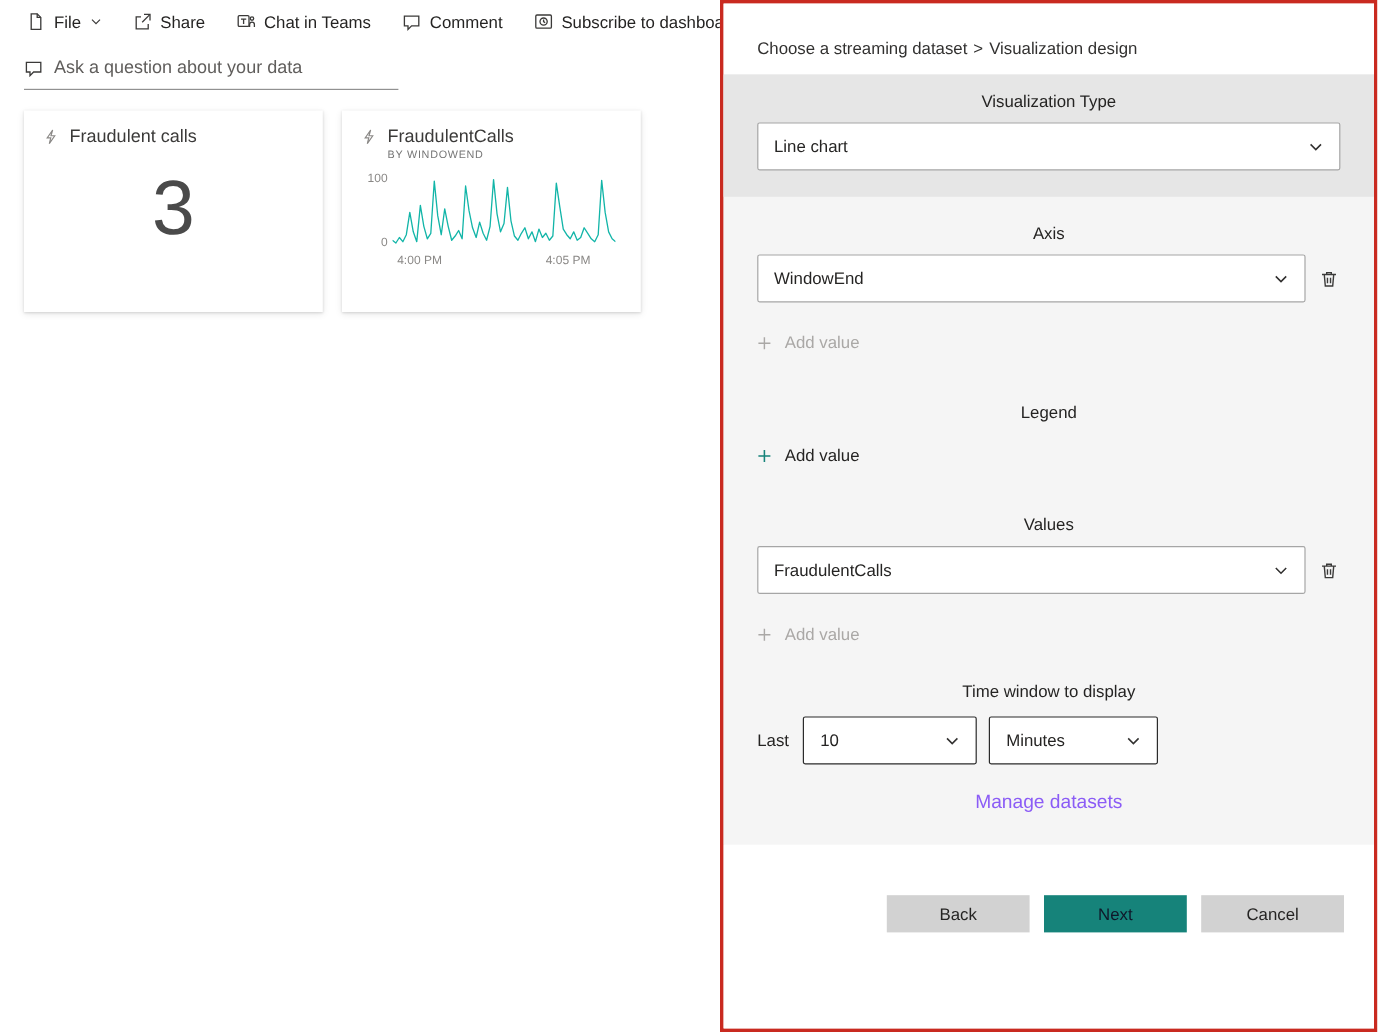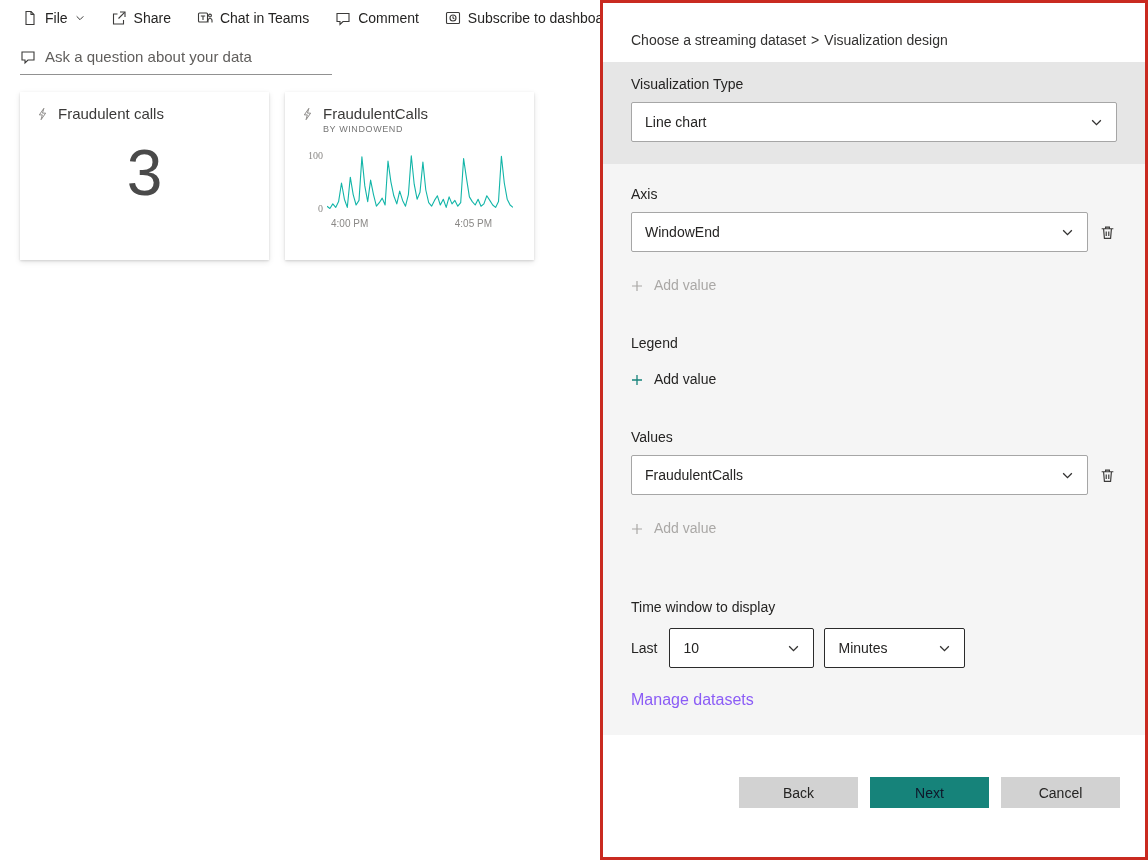--- a/index.html
+++ b/index.html
@@ -24,36 +24,36 @@
 
   .tiles { position:absolute; left:20px; top:92px; display:flex; gap:16px; }
   .tile { width:249px; height:168px; background:#fff; padding:13px 16px;
           box-shadow:0 0.5px 2px rgba(0,0,0,.12), 0 2px 6px rgba(0,0,0,.10); cursor:pointer; }
   .tile-head { display:flex; align-items:center; gap:8px; }
   .bolt { width:14px; height:14px; color:#8a8886; flex:none; }
   .tile-title { font-size:15px; color:#3b3a39; }
   .tile-sub { font-size:9px; letter-spacing:.6px; color:#767676; margin:2px 0 0 22px; }
   .big-value { text-align:center; font-size:64px; color:#4a4a4a; margin-top:14px; font-weight:400; }
 
-  .mini-chart { display:flex; margin-top:16px;font-family:Liberation Serif, serif; }
+  .mini-chart { display:flex; margin-top:10px; }
   .yaxis { width:26px; display:flex; flex-direction:column; justify-content:space-between;
            align-items:flex-end; padding:0 4px 0 0; font-size:10px; color:#8a8886; height:64px; }
   .plot { width:186px; height:64px; }
   .xaxis { display:flex; justify-content:space-between; margin:4px 0 0 30px; padding-right:26px;
            font-size:10px; color:#8a8886; }
 
   
   .panel { position:absolute; right:0; top:0; width:548px; height:860px; background:#fff;
            border:3px solid #c92a20; display:flex; flex-direction:column; }
   .panel-header { background:#fff; padding:18px 28px 14px 28px; }
   .panel-title { font-size:26px; font-weight:600; color:#252423; letter-spacing:.2px; }
   .breadcrumb { margin-top:11px; font-size:14px; color:#323130; }
   .breadcrumb .sep { margin:0 5px; }
 
-  .panel-body { background:#f5f5f5; padding-bottom:26px; }
+  .panel-body { background:#f5f5f5; padding-bottom:26px;text-align:center; }
   .viz-band { background:#e6e6e6; padding:14px 28px 22px 28px; }
   .field-label { font-size:14px; color:#252423; }
   .sect { padding:0 28px; }
 
   .dd { height:40px; background:#fff; border:1px solid #a6a6a6; border-radius:2px; display:flex;
         align-items:center; justify-content:space-between; padding:0 13px; font-size:14px; color:#252423;
         cursor:pointer; }
   .dd-chev { width:13px; height:13px; color:#323130; flex:none; }
   .dd-full { width:486px; margin-top:10px; }
   .dd-wide { width:462px; margin-top:0; }
@@ -64,21 +64,21 @@
   .add-value { display:flex; align-items:center; gap:11px; font-size:14px; cursor:pointer; width:max-content; }
   .add-value .plus { width:12px; height:12px; }
   .add-muted { color:#aaa8a6; margin-top:25px; }
   .add-muted .plus { color:#aaa8a6; }
   .add-active { color:#252423; margin-top:20px; }
   .add-active .plus { color:#16837a; }
 
   .mt-axis { margin-top:22px; }
   .mt-legend { margin-top:42px; }
   .mt-values { margin-top:42px; }
-  .mt-time { margin-top:63px; }
+  .mt-time { margin-top:32px; }
 
   .time-row { display:flex; align-items:center; gap:10px; margin-top:13px; }
   .time-last { font-size:14px; color:#252423; margin-right:2px; }
   .dd-dark { border:1px solid #2b2b2b; }
   .dd-amount { width:145px; }
   .dd-unit { width:141px; }
 
   .manage-link { display:inline-block; margin-top:23px; font-size:16px; color:#8b5cf6; cursor:pointer; text-decoration:none; }
 
   .panel-footer { flex:1; background:#fff; display:flex; justify-content:flex-end; align-items:flex-start;

